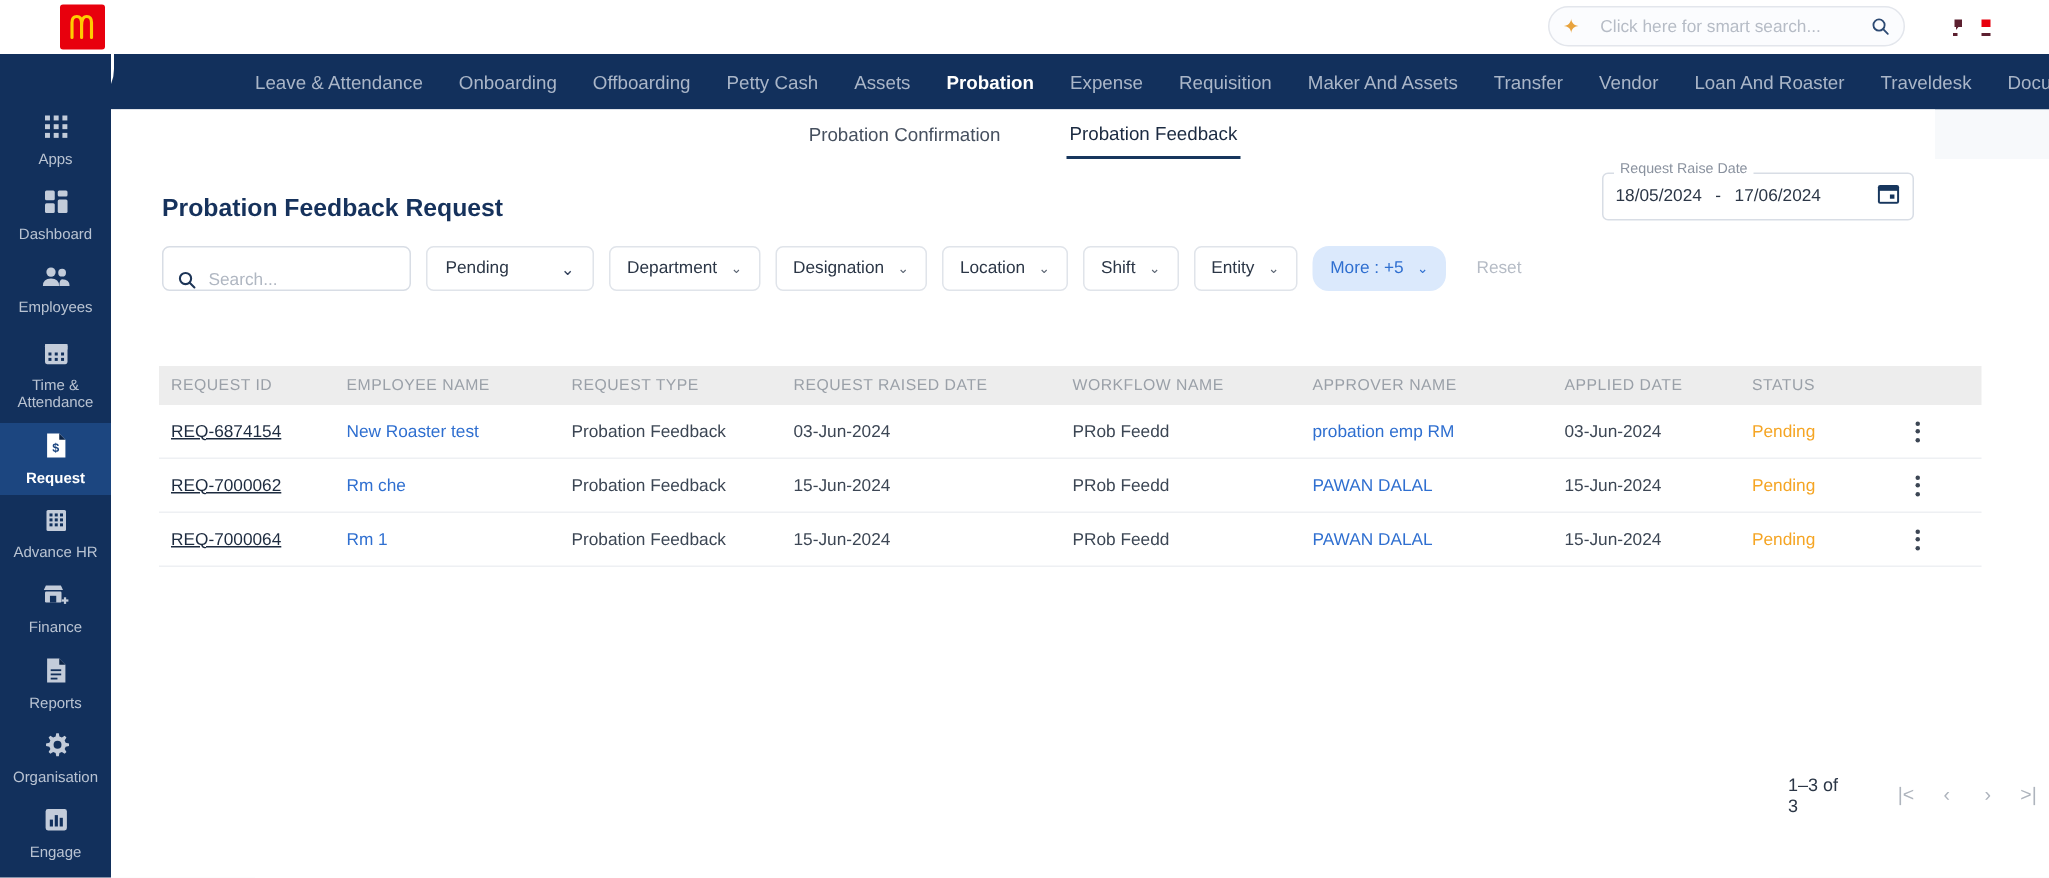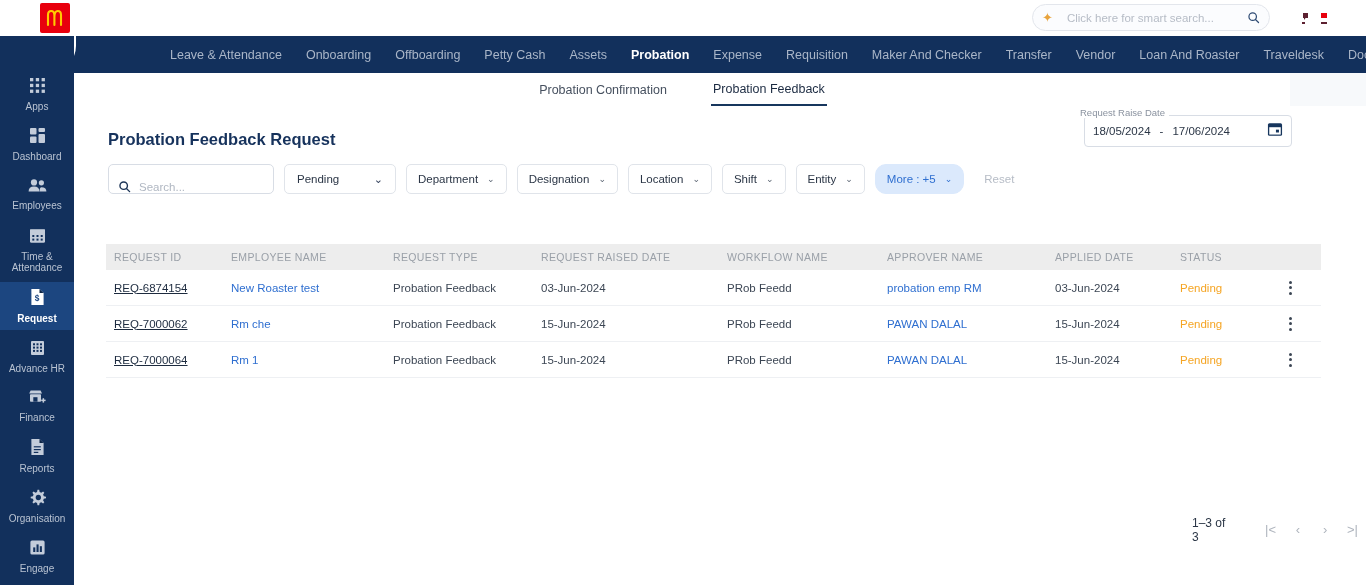--- a/index.html
+++ b/index.html
@@ -92,21 +92,21 @@
     background: #ffffff;
   }
   .page-title {
     position: absolute; left: 34px; top: 24px;
     font-size: 16.5px; color: #16325c; font-weight: bold;
   }
   
   .daterange {
     position: absolute; left: 994px; top: 9px; width: 208px; height: 32px;
     border: 1px solid #d8dde5; border-radius: 4px; background: #fff;
-    display: flex; align-items: center; padding: 0 8px; margin-left: 16px;
+    display: flex; align-items: center; padding: 0 8px;
   }
   .dr-legend {
     position: absolute; left: 1002px; top: 1px; background: #fff; padding: 0 4px;
     font-size: 9.5px; color: #8a929f;
   }
   .dr-val { font-size: 11.5px; color: #2b3646; }
   .dr-dash { font-size: 11.5px; color: #2b3646; margin: 0 9px; }
   .cal-ico { margin-left: auto; color: #17365d; }
   
   .filters {
@@ -147,21 +147,21 @@
   .link-blue { color: #2f6fd0; cursor: pointer; }
   .status-pending { color: #f5a524; font-size: 11.5px; }
   .kebab {
     display: flex; flex-direction: column; gap: 2.5px; align-items: center;
     cursor: pointer; width: 16px;
   }
   .kebab i { width: 3px; height: 3px; background: #3c4654; border-radius: 50%; display: block; }
   
   .c1 { width: 125px; padding-left: 8px; }
   .c2 { width: 150px; }
-  .c3 { width: 148px; margin-left: 12px; }
+  .c3 { width: 148px; }
   .c4 { width: 186px; }
   .c5 { width: 160px; }
   .c6 { width: 168px; }
   .c7 { width: 125px; }
   .c8 { width: 95px; }
   .c9 { width: 30px; display: flex; justify-content: center; }
   
   .pagination {
     position: absolute; left: 1118px; top: 408px; height: 30px;
     display: flex; align-items: flex-end; gap: 0px;
@@ -211,21 +211,21 @@
   <div class="nav-curve"></div>
   <div class="navitems">
     <span class="navitem">Leave &amp; Attendance</span>
     <span class="navitem">Onboarding</span>
     <span class="navitem">Offboarding</span>
     <span class="navitem">Petty Cash</span>
     <span class="navitem">Assets</span>
     <span class="navitem active">Probation</span>
     <span class="navitem">Expense</span>
     <span class="navitem">Requisition</span>
-    <span class="navitem">Maker And Checker</span>
+    <span class="navitem">Maker And Assets</span>
     <span class="navitem">Transfer</span>
     <span class="navitem">Vendor</span>
     <span class="navitem">Loan And Roaster</span>
     <span class="navitem">Traveldesk</span>
     <span class="navitem">Document</span>
   </div>
 </div>
 
 <div class="sidebar">
 

